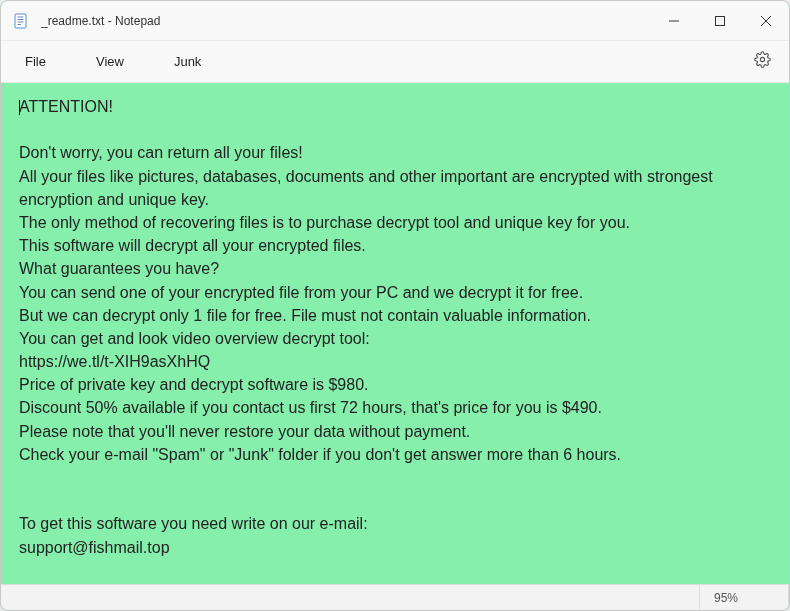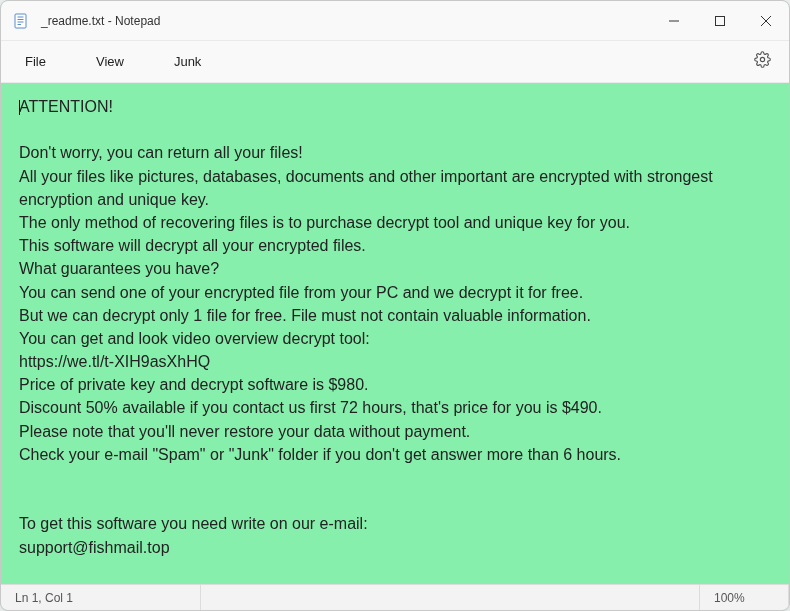--- a/index.html
+++ b/index.html
@@ -190,18 +190,17 @@
 To get this software you need write on our e-mail:
 support@fishmail.top
 
 Reserve e-mail address to contact us:
 datarestorehelp@airmail.cc
 
 Your personal ID:
 0598Jhyjd8CXdabb8gwL1AlIu0piO7Atgm3v9j15tRxZsl2B7</span></div>
 
   <div class="statusbar">
-    <div class="status-cell first">Ln 1, Col 1</div>
     <div class="status-spacer"></div>
-    <div class="status-cell zoom">100%</div>
+    <div class="status-cell zoom">95%</div>
   </div>
 
 </div>
 
 </body></html>

